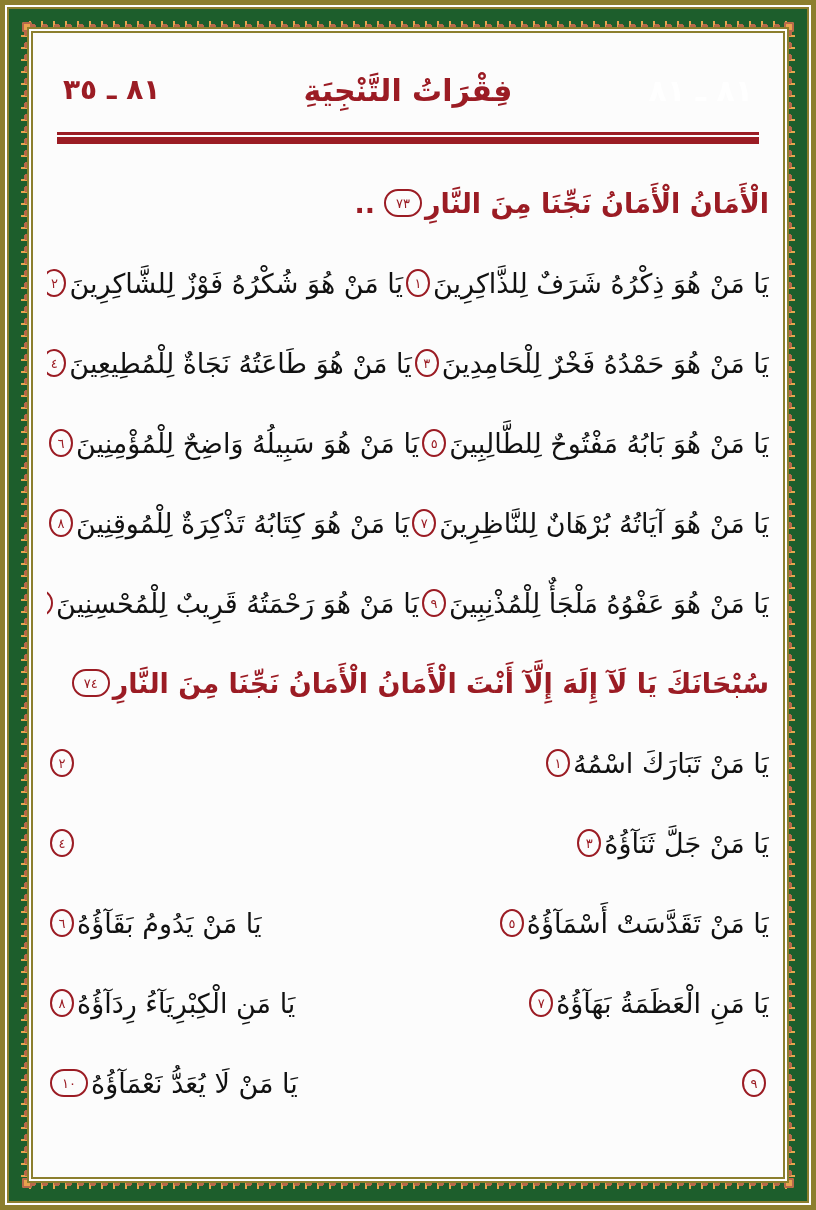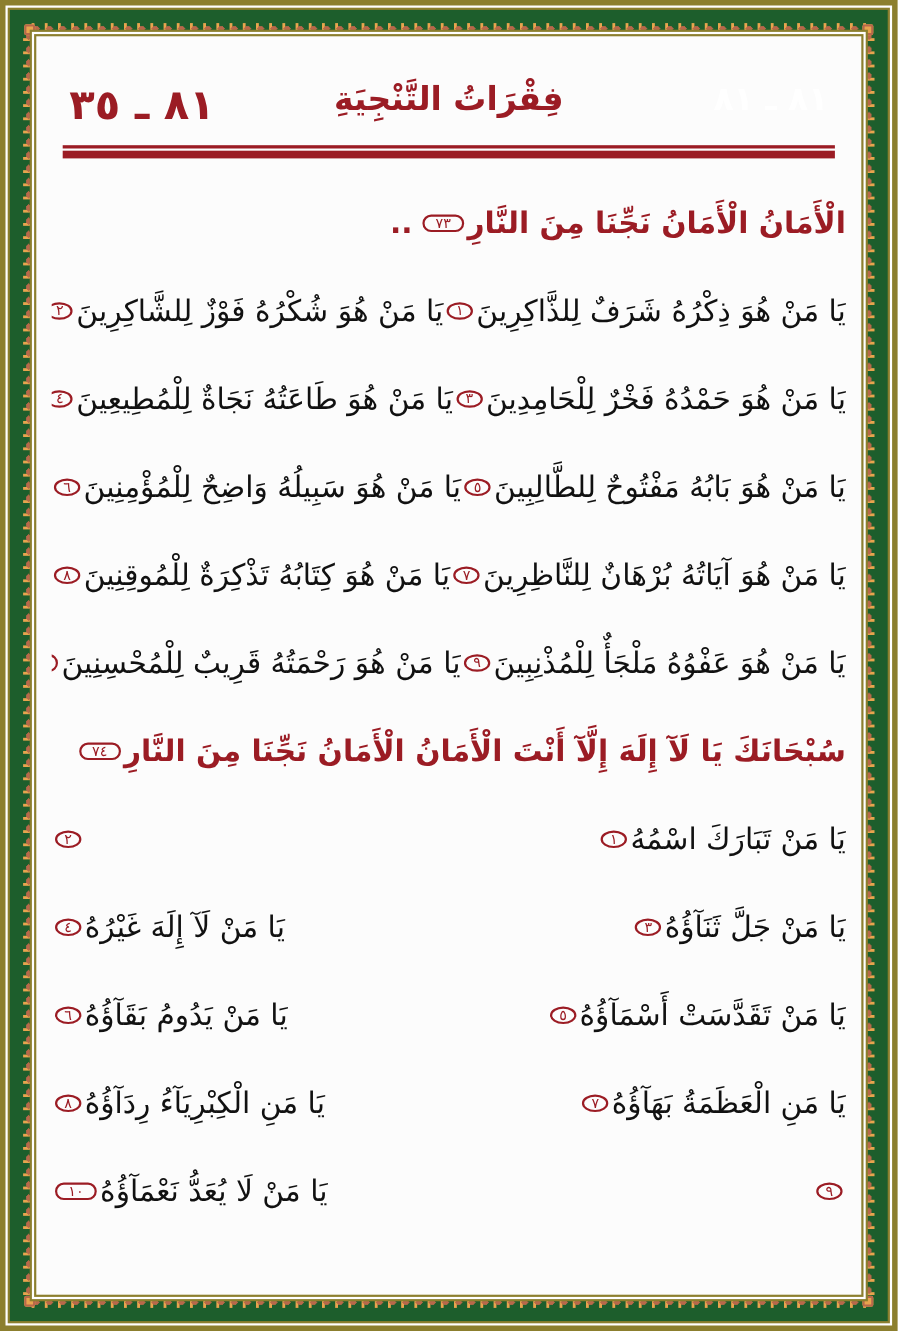--- a/index.html
+++ b/index.html
@@ -42,21 +42,21 @@
     .inner-white { position: absolute; left: 29px; top: 29px; right: 29px; bottom: 29px; background: #ffffff; }
     .inner-olive2 { position: absolute; left: 31px; top: 31px; right: 31px; bottom: 31px; background: #8c7f2e; }
     .page {
       position: absolute; left: 33px; top: 33px; right: 33px; bottom: 33px;
       background: #fcfcfc;
     }
 
     .header { position: absolute; left: 0; right: 0; top: 40px; height: 50px; }
     .page-range {
       position: absolute; left: 30px; top: 0; font-family: "DejaVu Sans", sans-serif;
-      font-size: 38px; font-weight: bold; color: #9b1c24; direction: rtl; white-space: nowrap;
+      font-size: 28px; font-weight: bold; color: #9b1c24; direction: rtl; white-space: nowrap;
     }
     .ghost-range {
       position: absolute; right: 30px; top: 0; font-family: "DejaVu Sans", sans-serif;
       font-size: 30px; font-weight: bold; color: #ffffff; direction: rtl; white-space: nowrap;
     }
     .title {
       position: absolute; left: 0; right: 0; top: 0; text-align: center;
       font-family: "DejaVu Sans", sans-serif; font-size: 30px; font-weight: bold;
       color: #9b1c24; direction: rtl;
     }
@@ -67,21 +67,21 @@
     .line {
       height: 80px; display: flex; align-items: center; justify-content: flex-start;
       direction: rtl; font-family: "DejaVu Sans", sans-serif; font-size: 27px;
       color: #111111; white-space: nowrap; overflow: hidden;
     }
     .line.red { color: #9b1c24; font-weight: bold; }
     .line.justify { justify-content: space-between; }
     .seg { display: inline-flex; align-items: center; }
     .num {
       display: inline-flex; align-items: center; justify-content: center;
-      min-width: 24px; height: 16px; padding: 0 3px; margin: 0 3px;
+      min-width: 24px; height: 28px; padding: 0 3px; margin: 0 3px;
       border: 2px solid #9b1c24; border-radius: 50%;
       color: #9b1c24; font-size: 13px; font-weight: normal;
       font-family: "DejaVu Sans", sans-serif; box-sizing: border-box;
     }
     .num.wide { min-width: 38px; border-radius: 14px; }
     .dots { margin-right: 6px; }
   </style>
 </head>
 <body>
 
@@ -183,21 +183,20 @@
           <span class="seg">
             <span class="num">٢</span>
           </span>
         </div>
         <div class="line justify">
           <span class="seg">
             <span>يَا مَنْ جَلَّ ثَنَآؤُهُ</span>
             <span class="num">٣</span>
           </span>
           <span class="seg">
-            <span>يَا مَنْ لَآ إِلَهَ غَيْرُهُ</span>
             <span class="num">٤</span>
           </span>
         </div>
         <div class="line justify">
           <span class="seg">
             <span>يَا مَنْ تَقَدَّسَتْ أَسْمَآؤُهُ</span>
             <span class="num">٥</span>
           </span>
           <span class="seg">
             <span>يَا مَنْ يَدُومُ بَقَآؤُهُ</span>

